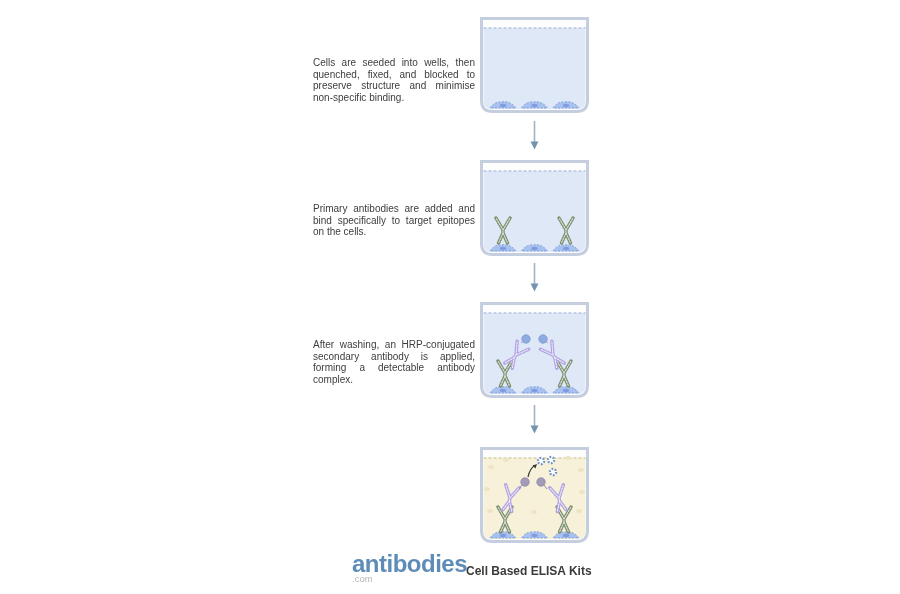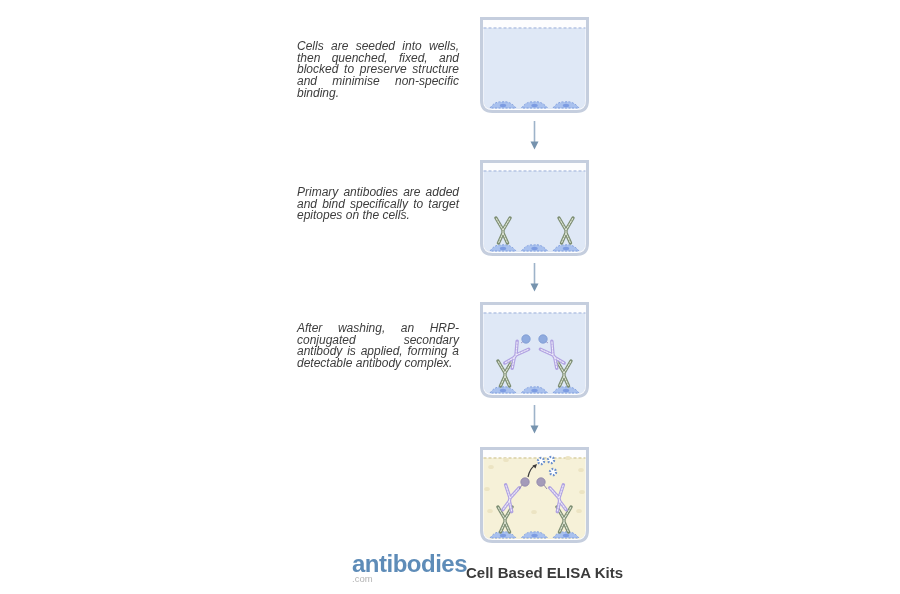--- a/index.html
+++ b/index.html
@@ -1,44 +1,43 @@
 <!DOCTYPE html>
 <html><head>
 <meta charset="utf-8">
 <style>
   html,body{margin:0;padding:0;background:#ffffff;}
   body{width:900px;height:594px;font-family:"Liberation Sans",sans-serif;}
   .canvas{position:relative;width:900px;height:594px;background:#ffffff;overflow:hidden;}
 
   .step-text{
-    position:absolute;left:297px;width:162px;margin:0;
-    font-size:12px;line-height:11.7px;color:#3d3d3d;
+    position:absolute;left:297px;width:162px;margin:16px;
+    font-size:10px;line-height:11.7px;color:#3d3d3d;
     text-align:justify;
-    font-style:italic;
   }
   #t1{top:41px}
   #t2{top:187px}
   #t3{top:323px}
   #t4{top:448px}
 
   .well{position:absolute;left:478px;width:113px;height:100px;}
   #w1{top:15px}
   #w2{top:158px}
   #w3{top:300px}
   #w4{top:445px}
 
   .arrow{position:absolute;left:528px;width:13px;height:30px;}
   #a1{top:121px}
   #a2{top:263px}
   #a3{top:405px}
 
   .brand-wrap{position:absolute;left:352px;top:551px;width:126px;}
   .brand{font-size:24px;font-weight:bold;color:#5e8cb8;letter-spacing:-0.5px;line-height:26px;}
   .brand-com{text-align:left;font-size:9.5px;color:#b4b4b4;margin-top:-4px;padding-right:2px;}
-  .product{position:absolute;left:466px;top:564px;font-size:15px;font-weight:bold;color:#3b3b3b;text-align:center;}
+  .product{position:absolute;left:466px;top:564px;font-size:12px;font-weight:bold;color:#3b3b3b;text-align:center;}
 </style>
 </head>
 <body>
 
 <svg width="0" height="0" style="position:absolute" aria-hidden="true">
   <defs>
     <path id="ab-shape" d="M0,3 L0,0 L-7,-12 M0,0 L7,-12 M0,3 L-4.5,13 M0,3 L4.5,13" fill="none" stroke-linecap="round" stroke-linejoin="round"></path>
     <g id="ab-green">
       <use href="#ab-shape" stroke="#7d8e73" stroke-width="3.4"></use>
       <use href="#ab-shape" stroke="#e0e6d6" stroke-width="1.1" stroke-dasharray="1.6 1.3"></use>

